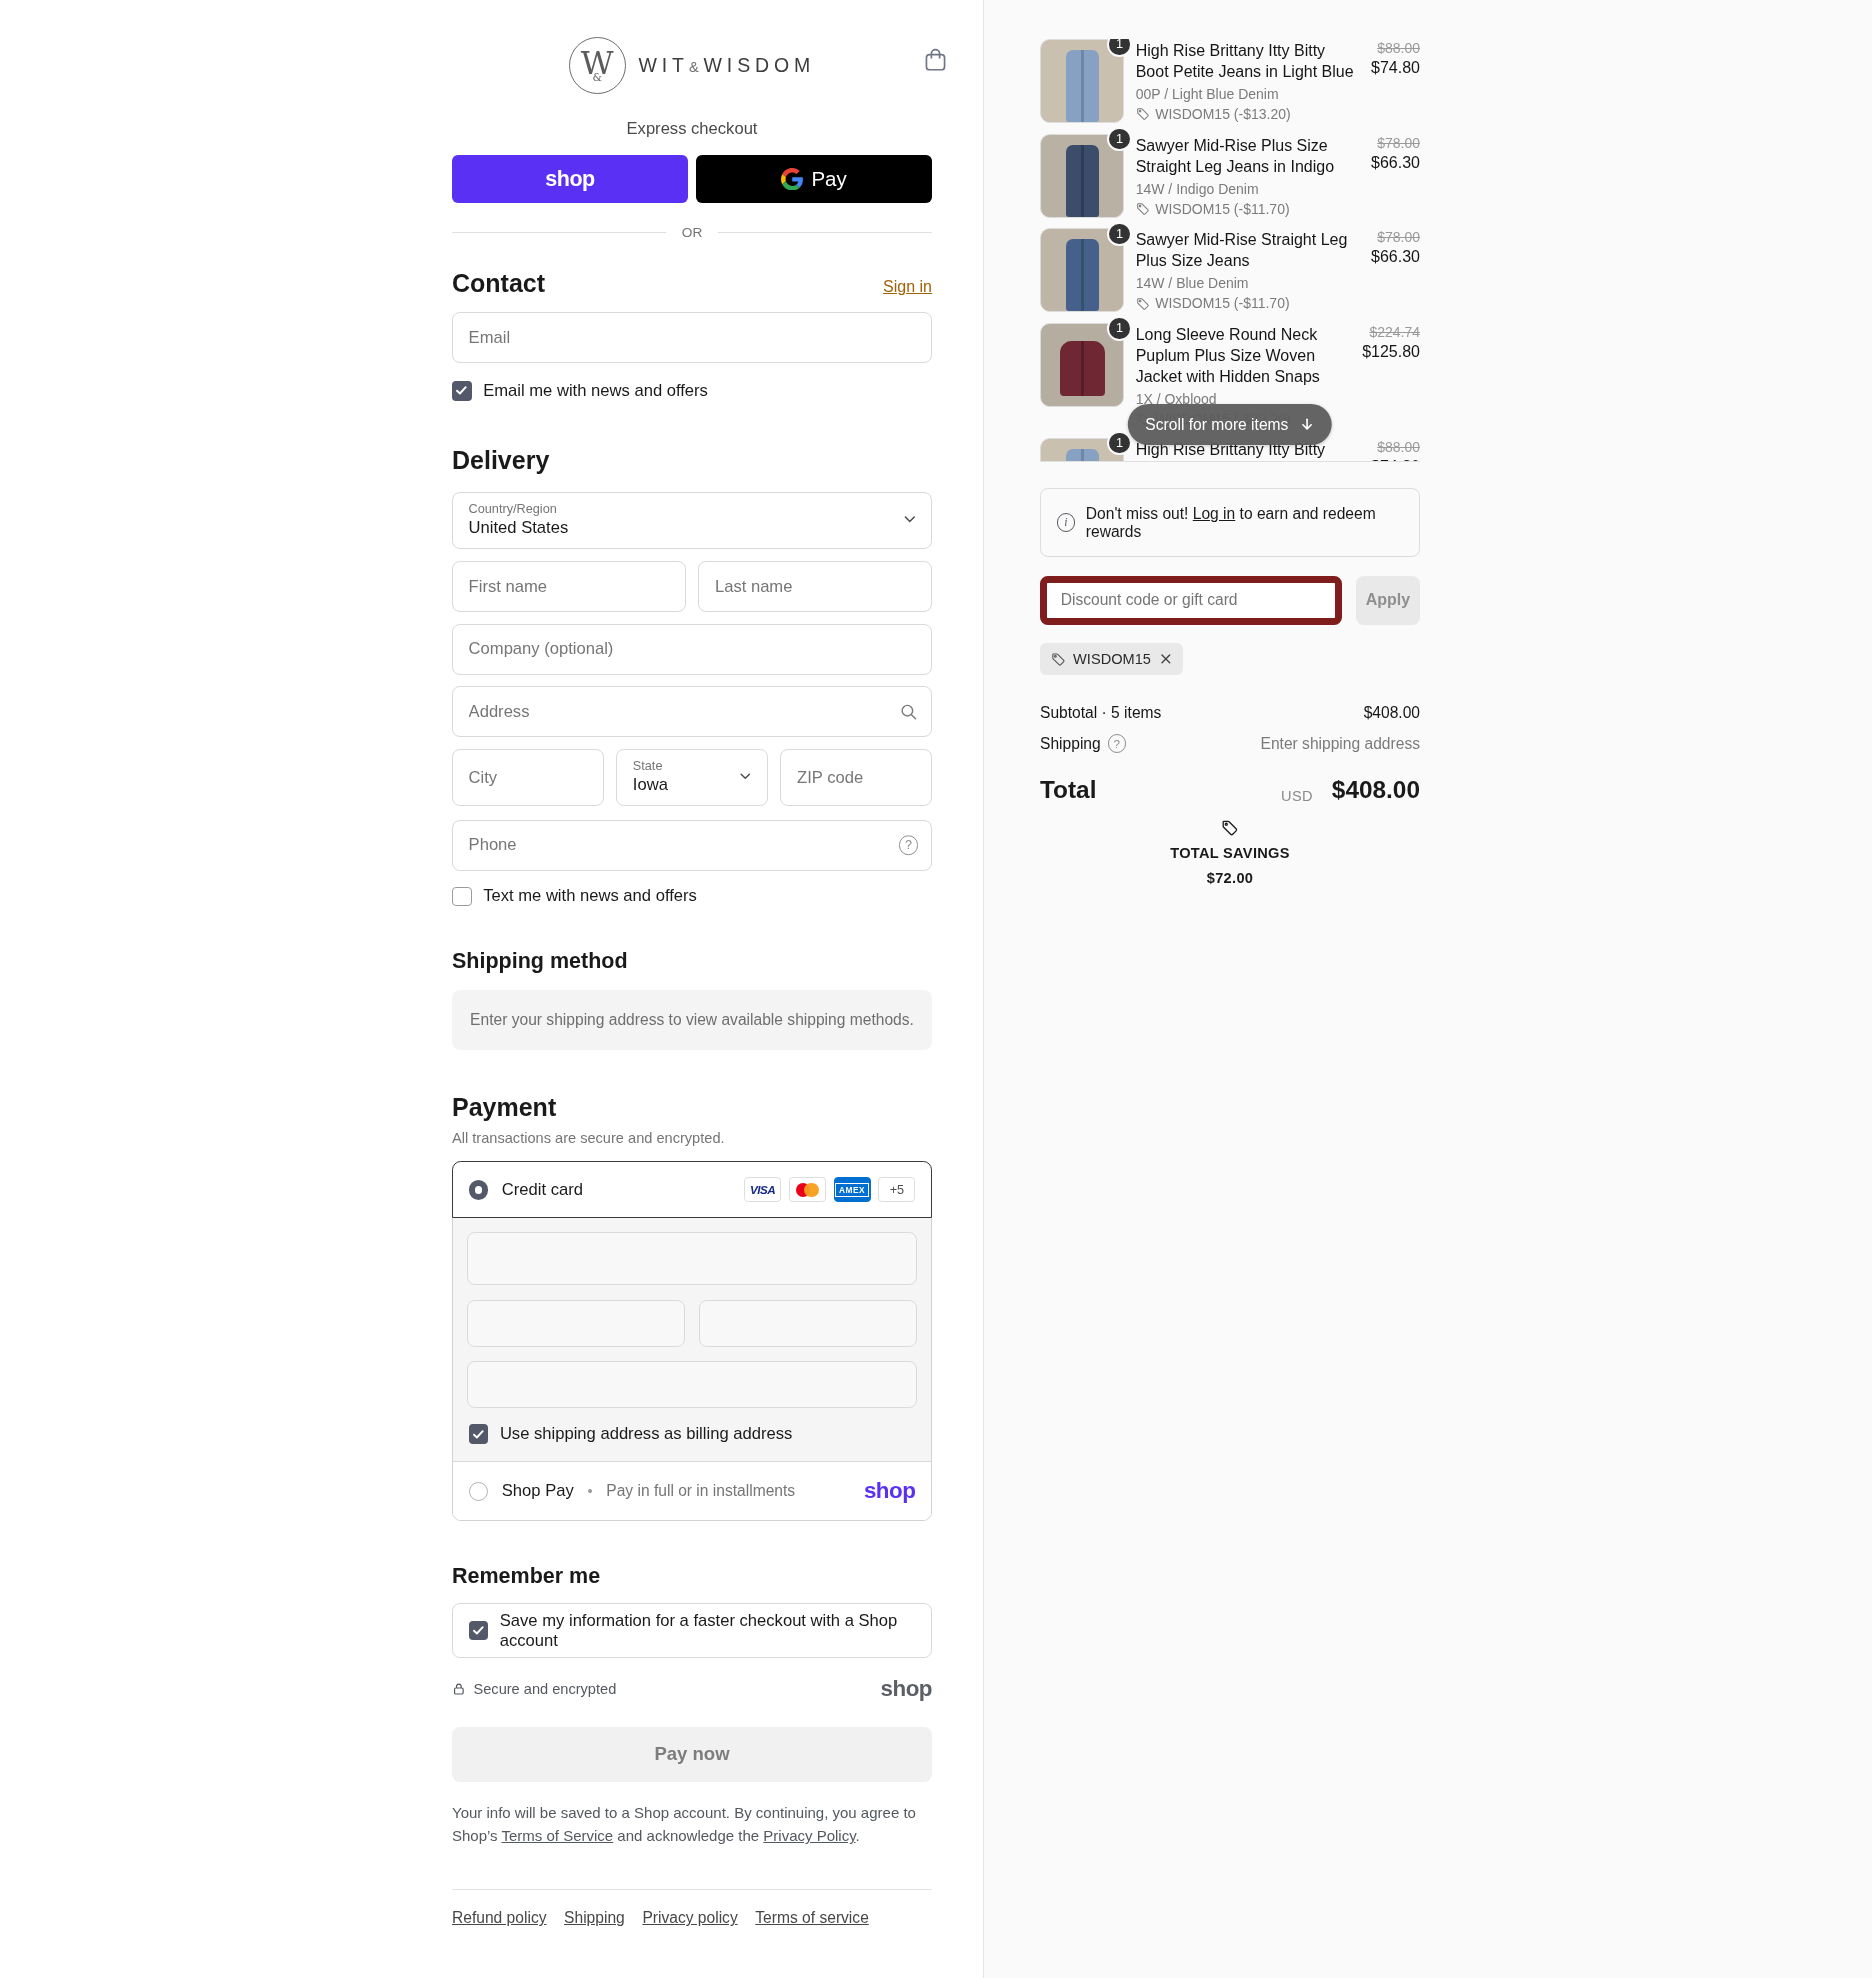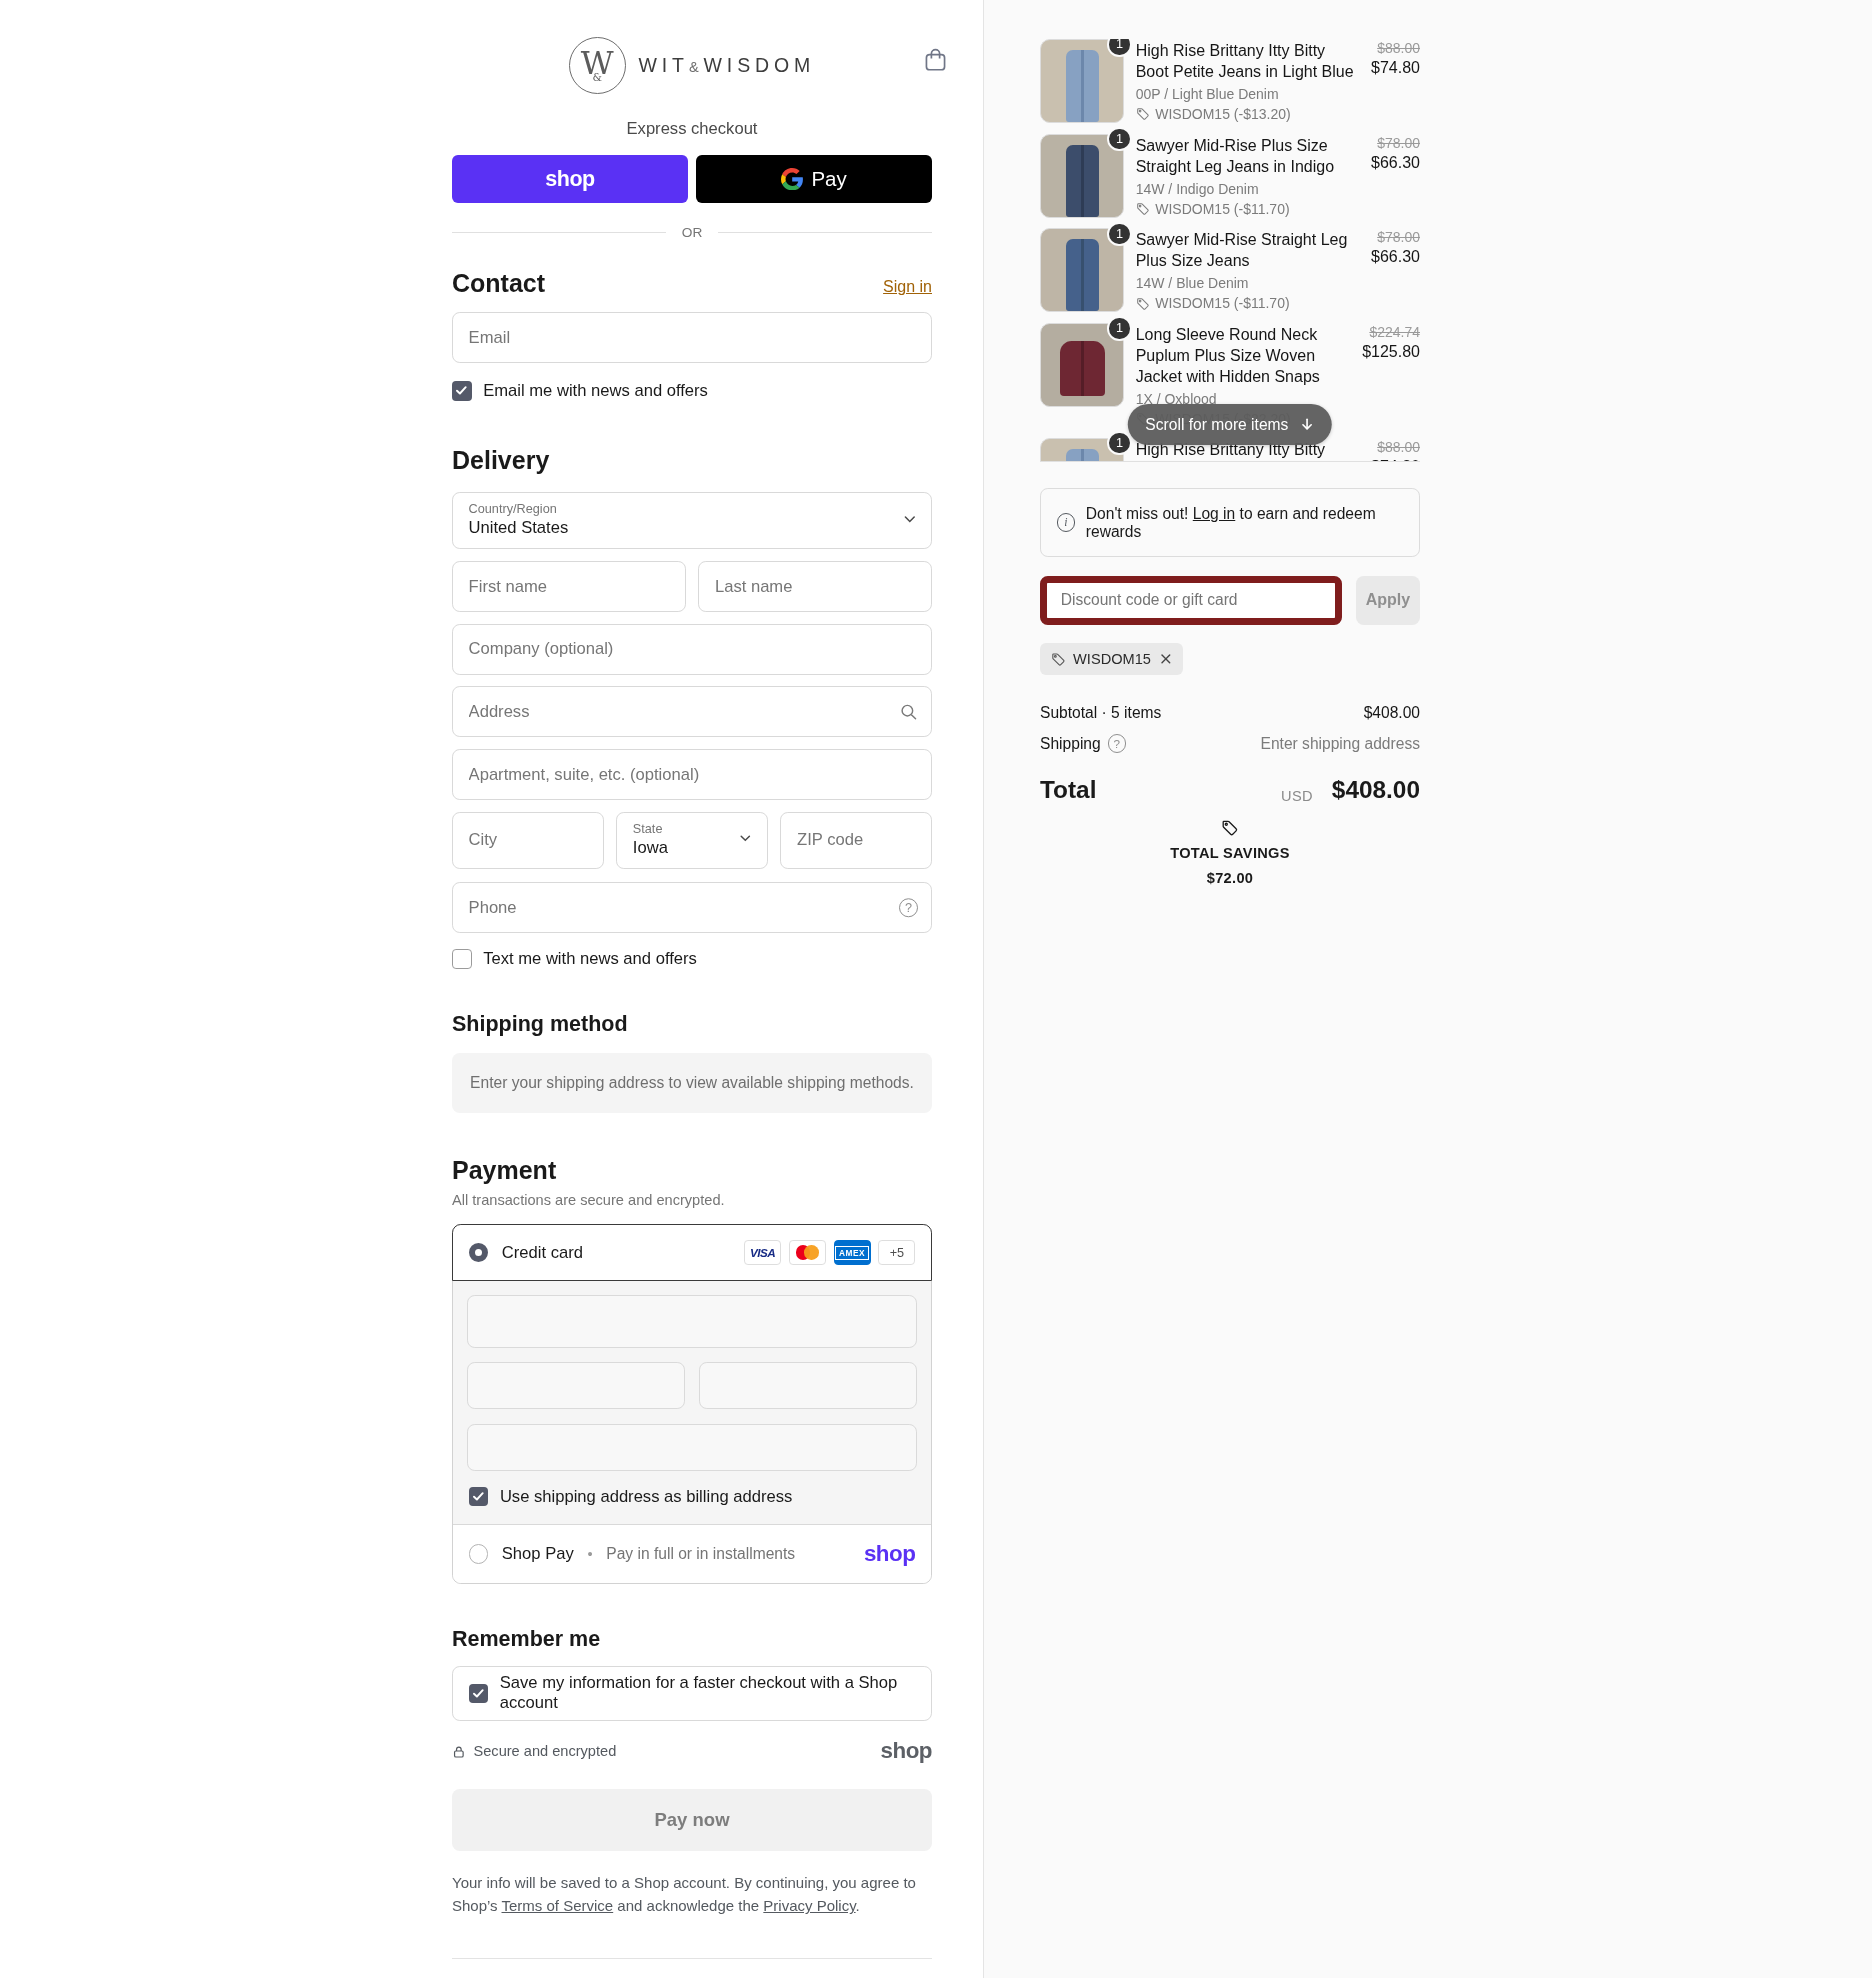--- a/index.html
+++ b/index.html
@@ -103,21 +103,21 @@
   .sp-dot { color:#9a9a9a; font-size:14.6px; }
   .sp-desc { font-size:15.6px; color:#757575; }
   .shop-word { margin-left:auto; font-weight:700; font-size:22.4px; letter-spacing:-0.5px; color:#5a31f4; }
   .shop-word.gray { color:#5c6066; }
 
   .remember-sec { margin-top:43px; }
   .remember-box { border:1px solid #d9d9d9; border-radius:7.8px; margin-top:13.7px; padding:0 15.6px; height:55px;
     display:flex; align-items:center; gap:11.7px; font-size:16.6px; }
   .secure-row { display:flex; align-items:center; gap:7.8px; margin-top:17.6px; font-size:14.6px; color:#54595f; }
 
-  .pay-now { margin-top:25px; width:100%; height:62px; background:#f1f1f1; color:#7d7d7d;
+  .pay-now { margin-top:25px; width:100%; height:55px; background:#f1f1f1; color:#7d7d7d;
     font-size:18.5px; font-weight:600; border:none; border-radius:7.8px; font-family:inherit; cursor:pointer; }
   .legal { margin-top:19.5px; font-size:15px; color:#54595f; line-height:1.55; }
   .legal a { color:#54595f; }
 
   .footer { border-top:1px solid #e3e3e3; margin-top:41px; padding-top:19.5px; }
   .footer-links { display:flex; flex-wrap:wrap; gap:11.7px 17.6px; font-size:15.6px; }
   .footer-links a { color:#474747; }
 
   
   .sidebar { flex:1; background:#fafafa; border-left:1px solid #e4e4e4; padding:39px 0 0 56px; }
@@ -262,21 +262,20 @@
         <div class="field mt12">
           <input type="text" placeholder="Address" style="">
           <span class="icon-right">
             <svg viewBox="0 0 20 20" width="19.5" height="19.5" fill="none" stroke="#7a7a7a" stroke-width="1.5" stroke-linecap="round">
                 <circle cx="8.6" cy="8.6" r="5.4"></circle>
                 <line x1="13" y1="13" x2="17" y2="17"></line>
               </svg>
           </span>
         </div>
 
-        <div class="field mt12"><input type="text" placeholder="Apartment, suite, etc. (optional)" style=""></div>
 
         <div class="grid3 mt12">
           <div class="field"><input type="text" placeholder="City" style=""></div>
           <div class="select-box">
             <div class="select-label">State</div>
             <div class="select-value">Iowa</div>
             <span class="chev">
               <svg viewBox="0 0 16 16" width="14.6" height="14.6" fill="none" stroke="#4a4a4a" stroke-width="1.6" stroke-linecap="round">
                   <polyline points="3.5,6 8,10.5 12.5,6"></polyline>
                 </svg>

